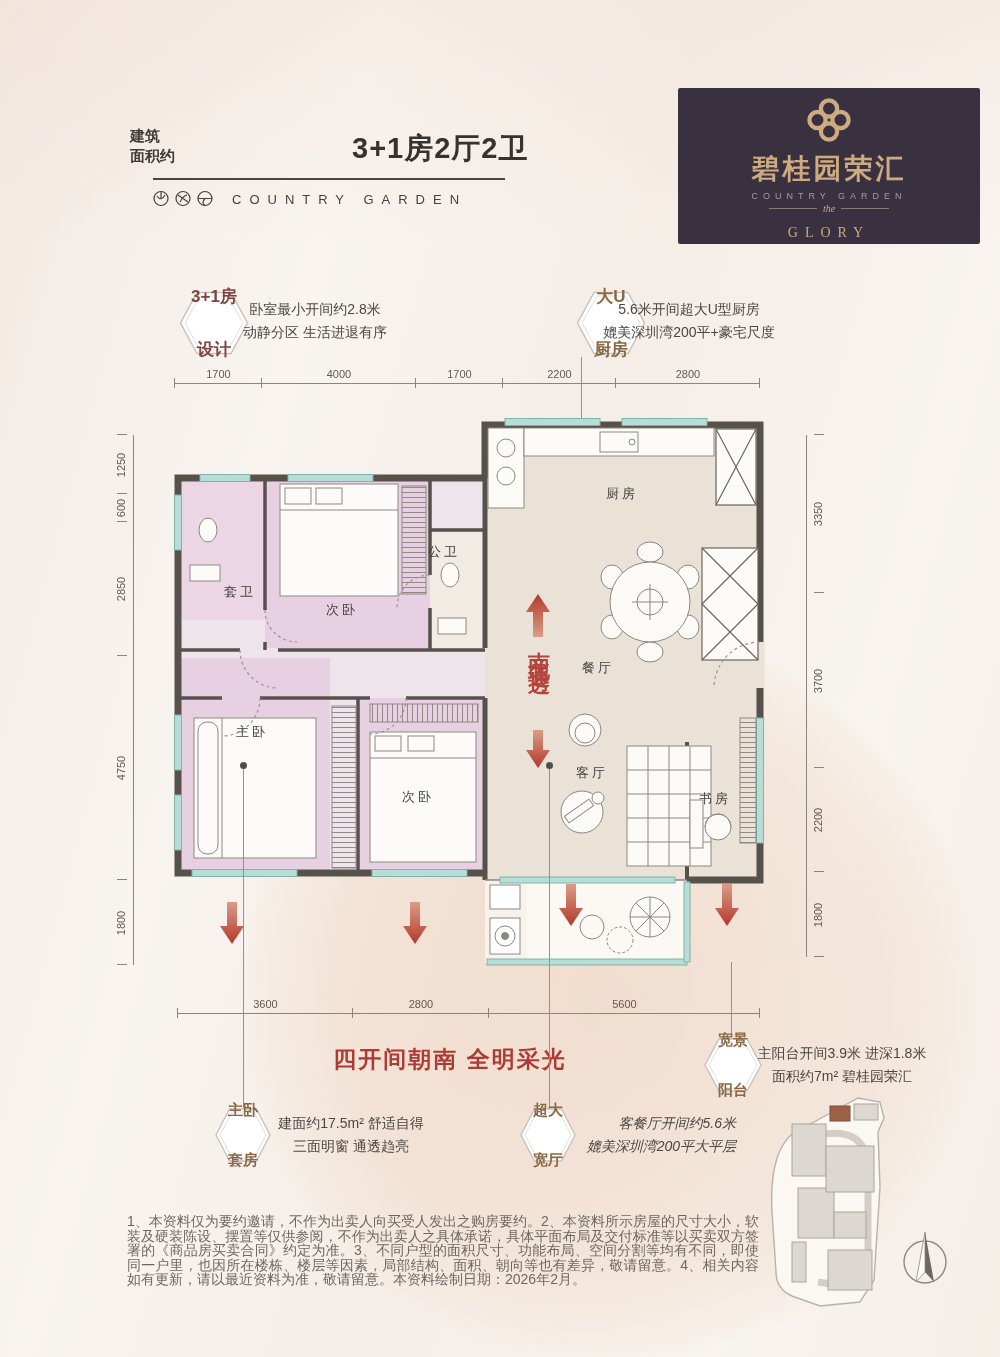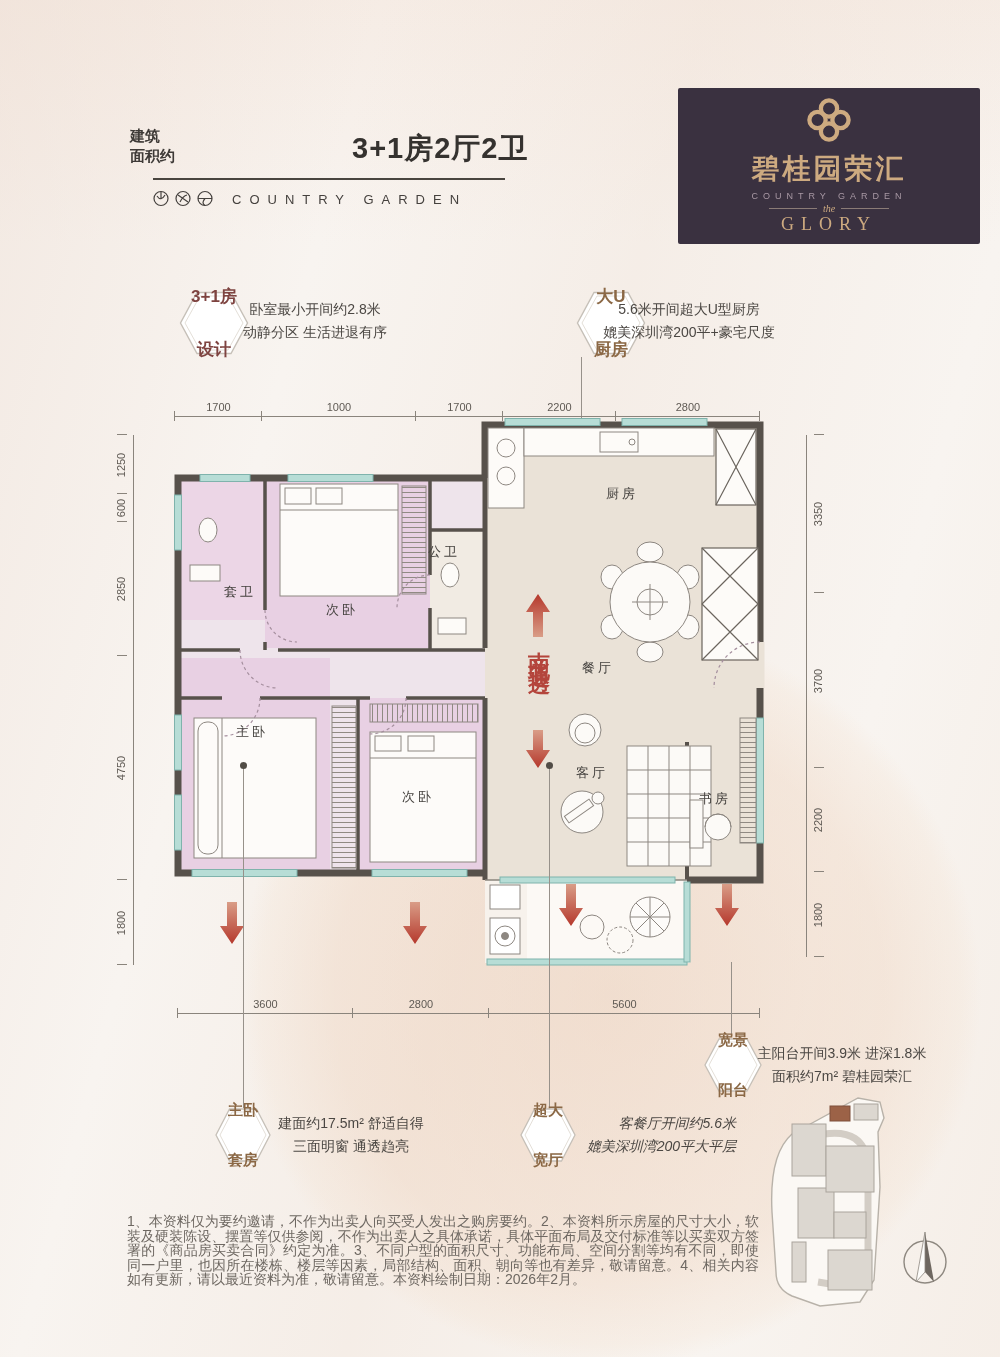--- a/index.html
+++ b/index.html
@@ -21,21 +21,21 @@
   .hdr-line{left:153px;top:178px;width:352px;height:2px;background:#49453f;}
   .hdr-icons{left:153px;top:190px;}
   .hdr-brand{left:232px;top:192px;font-size:13px;letter-spacing:8px;color:#45413e;}
   
   .logobox{left:678px;top:88px;width:302px;height:156px;background:#3a3140;border-radius:2px;text-align:center;color:#cdaa80;}
   .logobox .cn{margin-top:8px;font-size:28px;font-weight:700;letter-spacing:3px;}
   .logobox .en{margin-top:3px;font-size:9px;letter-spacing:5px;color:#a898a4;}
   .logobox .thediv{margin-top:2px;display:flex;align-items:center;justify-content:center;gap:6px;}
   .logobox .thediv .ln{width:48px;height:0;border-top:1px solid #8a7b76;}
   .logobox .thediv .the{font-family:"Liberation Serif","DejaVu Serif",serif;font-style:italic;font-size:10px;}
-  .logobox .glory{margin-top:0px;font-family:"Liberation Serif","DejaVu Serif",serif;font-size:18px;letter-spacing:7px;}
+  .logobox .glory{margin-top:11px;font-family:"Liberation Serif","DejaVu Serif",serif;font-size:14px;letter-spacing:7px;}
   
   .hex{position:absolute;}
   .hextxt{position:absolute;inset:0;display:flex;flex-direction:column;align-items:center;justify-content:center;
           font-weight:800;text-align:left;line-height:1.12;gap:33px;}
   .hex-lg .hextxt{font-size:17px;}
   .hex-sm .hextxt{font-size:15px;}
   .c-design{color:#7e4340;} .c-brown{color:#8b6845;}
   .desc{position:absolute;font-size:14px;color:#4b4743;line-height:23px;}
   .conn{position:absolute;width:1px;background:#97918a;}
   .dot{position:absolute;width:7px;height:7px;border-radius:50%;background:#514c46;}
@@ -130,26 +130,26 @@
         <div>厨房</div>
       </div>
   </div>
   <div class="desc" style="left:599px;top:298px;width:180px;text-align:center;">
     <div>5.6米开间超大U型厨房</div>
     <div>媲美深圳湾200平+豪宅尺度</div>
   </div>
   <div class="conn" style="left:581px;top:357px;height:124px;"></div>
   <div class="dot" style="left:578px;top:478px;"></div>
 
-  <div class="dim-h" style="left:175px;top:362px;width:585px;height:22px;margin-top:33px;">
+  <div class="dim-h" style="left:175px;top:362px;width:585px;height:22px;">
     <div class="seg" style="width:87px;">
         <span>1700</span>
       </div>
     <div class="seg" style="width:154px;">
-        <span>1000</span>
+        <span>4000</span>
       </div>
     <div class="seg" style="width:87px;">
         <span>1700</span>
       </div>
     <div class="seg" style="width:113px;">
         <span>2200</span>
       </div>
     <div class="seg" style="width:144px;">
         <span>2800</span>
       </div>
@@ -361,20 +361,21 @@
       <text class="rl" x="122" y="356">主卧</text>
       <text class="rl" x="212" y="234">次卧</text>
       <text class="rl" x="288" y="421">次卧</text>
       <text class="rl" x="110" y="216">套卫</text>
       <text class="rl" x="314" y="176">公卫</text>
     </g>
   </svg>
 
   <div class="abs ns-text">南北通透</div>
 
+  <div class="abs slogan">四开间朝南 全明采光</div>
 
   <div class="conn" style="left:731px;top:962px;height:74px;"></div>
   <div class="hex hex-sm" style="left:704px;top:1038px;width:58px;height:54px;">
     <svg width="58" height="54" viewBox="0 0 58 54">
         <polygon points="15,1 43,1 57,27 43,53 15,53 1,27" fill="#fff" stroke="#c6c0b8" stroke-width="1.3"></polygon>
         <polygon points="17.5,4 40.5,4 53,27 40.5,50 17.5,50 5,27" fill="none" stroke="#e4dfd8" stroke-width="1"></polygon>
       </svg>
     <div class="hextxt c-brown">
         <div>宽景</div>
         <div>阳台</div>

